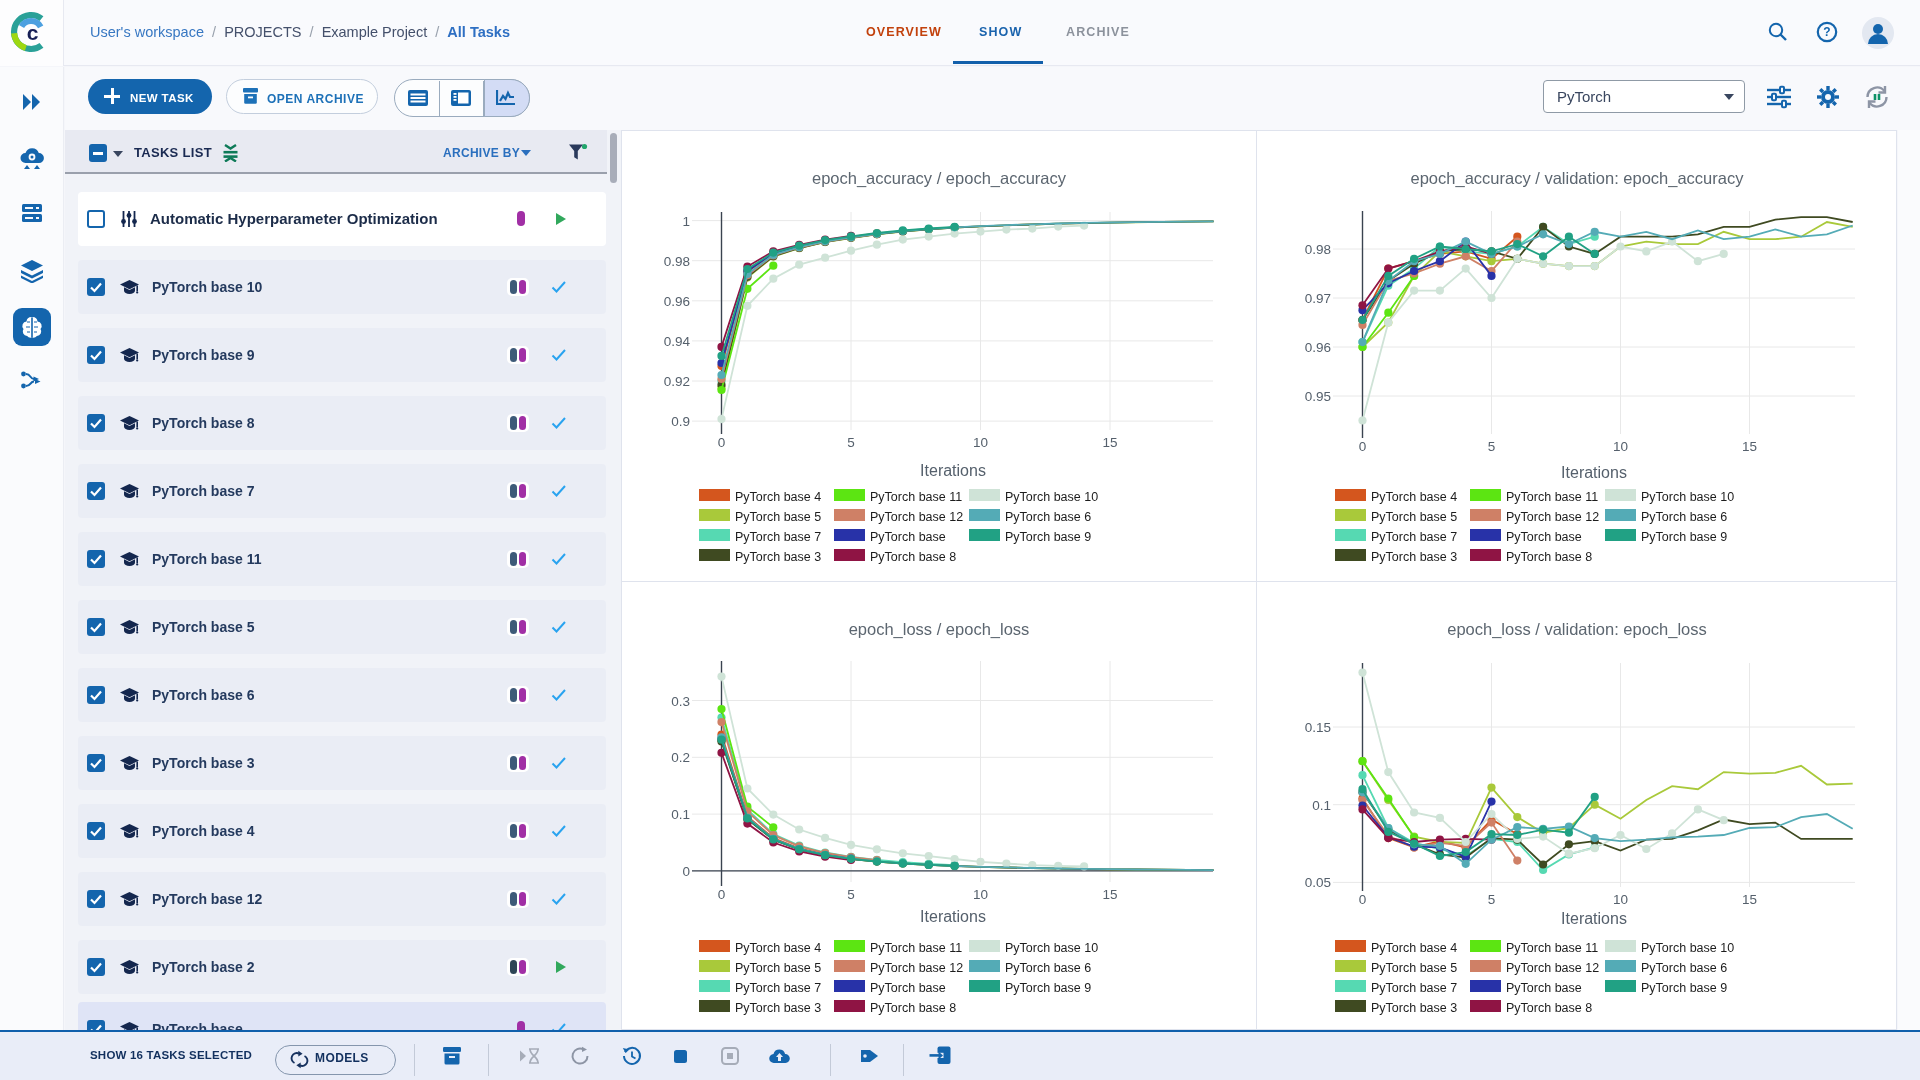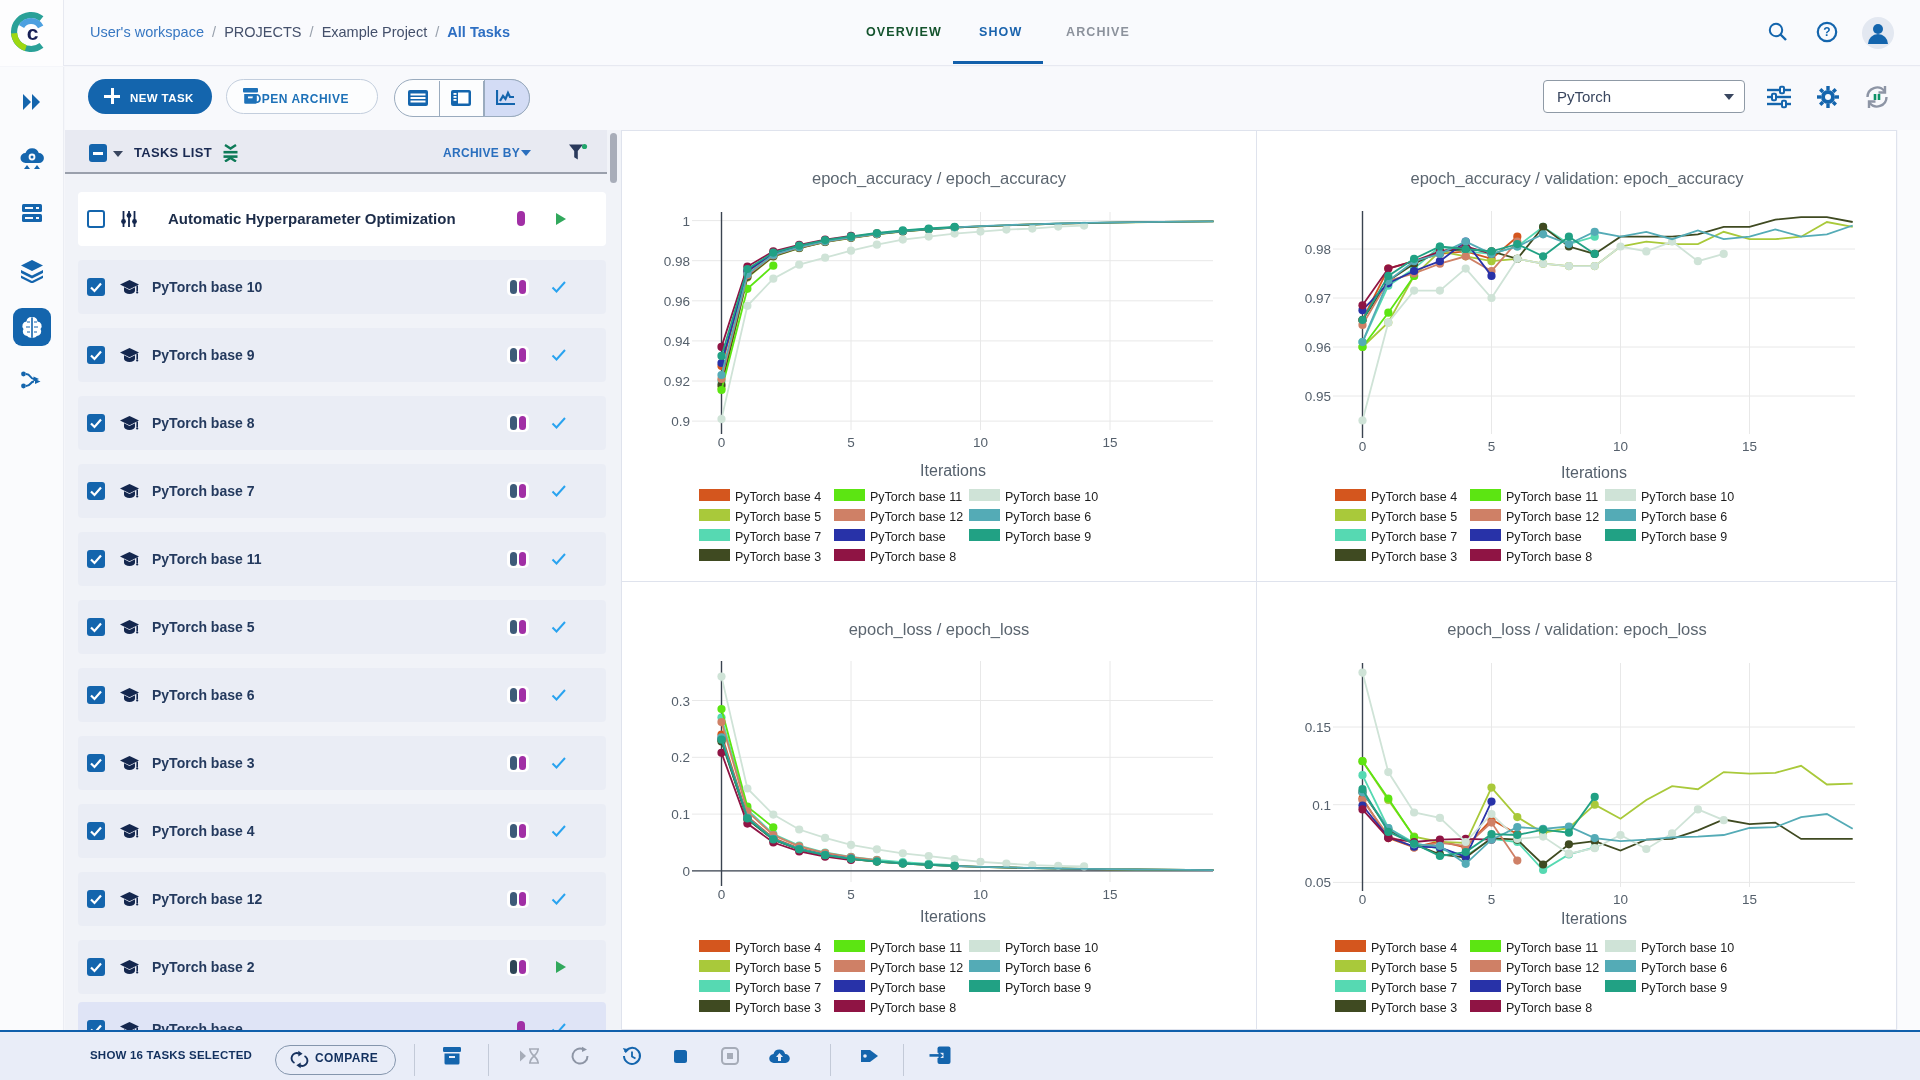--- a/index.html
+++ b/index.html
@@ -9,21 +9,21 @@
 
 <div class="abs" style="left:0;top:0;width:1920px;height:66px;background:#f9fafd;border-bottom:1px solid #e7e9f1"></div>
 <div class="abs" style="left:0;top:0;width:64px;height:66px;background:#fdfdfe;border-right:1px solid #e7e9f1"></div>
 <svg style="position:absolute;left:8px;top:9px" width="46" height="46" viewBox="0 0 46 46">
 <path d="M 33.5 9.6 A 17 17 0 1 0 33.5 36.4" fill="none" stroke="#2aa198" stroke-width="6.2"></path>
 <path d="M 13.5 17.5 A 11 11 0 0 1 32.7 17.8" fill="none" stroke="#4da0e0" stroke-width="6"></path>
 <path d="M 17.8 39.0 A 16.8 16.8 0 0 1 6.2 24.2" fill="none" stroke="#9ed812" stroke-width="6"></path>
 <text x="24.5" y="30.5" text-anchor="middle" font-family="Liberation Sans, sans-serif" font-weight="bold" font-size="21" fill="#171f55">c</text>
 </svg>
 <div class="abs" style="left:90px;top:24px;font-size:14.5px;color:#3777c2">User's workspace&nbsp;&nbsp;<span style="color:#98a0ac">/</span>&nbsp;&nbsp;<span style="color:#44506b">PROJECTS</span>&nbsp;&nbsp;<span style="color:#98a0ac">/</span>&nbsp;&nbsp;<span style="color:#44506b">Example Project</span>&nbsp;&nbsp;<span style="color:#98a0ac">/</span>&nbsp;&nbsp;<span style="color:#2e6fc3;font-weight:bold">All Tasks</span></div>
-<div class="abs" style="left:866px;top:25px;font:700 12.5px 'Liberation Sans',sans-serif;letter-spacing:1.1px;color:#14532d">OVERVIEW</div>
+<div class="abs" style="left:866px;top:25px;font:700 12.5px 'Liberation Sans',sans-serif;letter-spacing:1.1px;color:#c2410c">OVERVIEW</div>
 <div class="abs" style="left:979px;top:25px;font:700 12.5px 'Liberation Sans',sans-serif;letter-spacing:1.1px;color:#1a63ad">SHOW</div>
 <div class="abs" style="left:1066px;top:25px;font:700 12.5px 'Liberation Sans',sans-serif;letter-spacing:1.1px;color:#8c929c">ARCHIVE</div>
 <div class="abs" style="left:953px;top:61px;width:90px;height:2.5px;background:#1360ab"></div>
 <svg style="position:absolute;left:1767px;top:21px" width="22" height="22" viewBox="0 0 22 22">
     <circle cx="9" cy="9" r="6.2" fill="none" stroke="#1465ad" stroke-width="2"></circle>
     <line x1="13.5" y1="13.5" x2="19" y2="19" stroke="#1465ad" stroke-width="2.4"></line>
   </svg>
 <svg style="position:absolute;left:1816px;top:21px" width="22" height="22" viewBox="0 0 22 22">
     <circle cx="11" cy="11" r="9.2" fill="none" stroke="#1465ad" stroke-width="2.2"></circle>
     <text x="11" y="15.4" text-anchor="middle" font-family="Liberation Sans, sans-serif" font-weight="bold" font-size="12" fill="#1465ad">?</text>
@@ -81,21 +81,21 @@
  <div style="position:absolute;left:7px;top:0;width:3px;height:16px;background:#fff"></div>
  <div style="position:absolute;left:0;top:6.5px;width:16px;height:3px;background:#fff"></div>
 </div>
 <div class="abs" style="left:130px;top:91.5px;font:700 11.5px 'Liberation Sans',sans-serif;letter-spacing:0.4px;color:#fff">NEW TASK</div>
 <div class="abs" style="left:226px;top:79px;width:152px;height:35px;background:#fcfdfe;border:1.5px solid #c3cedd;border-radius:17.5px"></div>
 <svg class="abs" style="left:243px;top:88px" width="15" height="16">
     <rect x="0" y="0" width="15" height="4.5" rx="1" fill="#1d71b8"></rect>
     <path d="M1.2 6 H13.8 V14.5 a1.3 1.3 0 0 1 -1.3 1.3 H2.5 A1.3 1.3 0 0 1 1.2 14.5 Z" fill="#1d71b8"></path>
     <rect x="5" y="8.5" width="5" height="1.8" fill="#fcfdfe"></rect>
   </svg>
-<div class="abs" style="left:252px;top:91.5px;font:700 12px 'Liberation Sans',sans-serif;letter-spacing:0.5px;color:#1d71b8">OPEN ARCHIVE</div>
+<div class="abs" style="left:267px;top:91.5px;font:700 12px 'Liberation Sans',sans-serif;letter-spacing:0.5px;color:#1d71b8">OPEN ARCHIVE</div>
 <div class="abs" style="left:394px;top:79px;width:136px;height:38px;background:#fcfdfe;border:1.5px solid #9aabbe;border-radius:19px"></div>
 <div class="abs" style="left:484px;top:79px;width:46px;height:38px;background:#d3dcf5;border:1.5px solid #9aabbe;border-radius:0 19px 19px 0"></div>
 <div class="abs" style="left:438.5px;top:80.5px;width:1.5px;height:35px;background:#9aabbe"></div>
 <div class="abs" style="left:483px;top:80.5px;width:1.5px;height:35px;background:#9aabbe"></div>
 <svg class="abs" style="left:408px;top:90px" width="20" height="16">
     <rect x="0" y="0" width="20" height="16" rx="2" fill="#1465ad"></rect>
     <rect x="2.5" y="3.5" width="15" height="2" fill="#fff"></rect>
     <rect x="2.5" y="7" width="15" height="2" fill="#fff"></rect>
     <rect x="2.5" y="10.5" width="15" height="2" fill="#fff"></rect>
   </svg>
@@ -173,21 +173,21 @@
       <svg style="position:absolute;left:120px;top:210px" width="18" height="18" viewBox="0 0 18 18">
 <g stroke="#14274e" stroke-width="1.8" fill="none">
 <line x1="3.5" y1="1" x2="3.5" y2="17"></line>
           <line x1="9" y1="1" x2="9" y2="17"></line>
           <line x1="14.5" y1="1" x2="14.5" y2="17"></line>
 </g>
 <circle cx="3.5" cy="11.5" r="2.4" fill="#14274e"></circle>
         <circle cx="9" cy="5.5" r="2.4" fill="#14274e"></circle>
         <circle cx="14.5" cy="11.5" r="2.4" fill="#14274e"></circle>
 </svg>
-      <div style="position:absolute;left:168px;top:210px;font:700 15px 'Liberation Sans',sans-serif;color:#1c2c49;line-height:18px">Automatic Hyperparameter Optimization</div>
+      <div style="position:absolute;left:150px;top:210px;font:700 15px 'Liberation Sans',sans-serif;color:#1c2c49;line-height:18px">Automatic Hyperparameter Optimization</div>
       <div style="position:absolute;left:517px;top:211px;width:8px;height:15px;background:#a12fa5;border-radius:4px"></div>
       <div style="position:absolute;left:556px;top:213px;width:0;height:0;border-top:6px solid transparent;border-bottom:6px solid transparent;border-left:10px solid #31a85c"></div>
       <div style="position:absolute;left:78px;top:260px;width:528px;height:54px;background:#eaedf5;border-radius:4px"></div>
       <div style="position:absolute;left:87px;top:278px;width:18px;height:18px;background:#1465ad;border-radius:3px"></div>
 <svg style="position:absolute;left:87px;top:278px" width="18" height="18">
         <path d="M4 9.5 L7.5 13 L14 5.5" stroke="#fff" stroke-width="2.2" fill="none"></path>
       </svg>
       <svg style="position:absolute;left:120px;top:279px" width="19" height="17" viewBox="0 0 19 17">
 <path d="M9.5 1 L19 5.6 L9.5 10.2 L0 5.6 Z" fill="#14274e"></path>
 <path d="M4 8.2 V11.5 A 5.5 3.6 0 0 0 15 11.5 V8.2 L9.5 10.9 Z" fill="#14274e"></path>
@@ -997,21 +997,21 @@
 
 <div class="abs" style="left:0;top:1030px;width:1920px;height:50px;background:#e9edf8;border-top:2px solid #1060ac"></div>
 <div class="abs" style="left:90px;top:1049px;font:700 11.5px 'Liberation Sans',sans-serif;letter-spacing:0.2px;color:#12305e">SHOW 16 TASKS SELECTED</div>
 <div class="abs" style="left:275px;top:1045px;width:121px;height:30px;background:transparent;border:1.5px solid #8596ad;border-radius:15px"></div>
 <svg style="position:absolute;left:290px;top:1050px" width="19" height="19" viewBox="0 0 19 19">
 <path d="M4.5 13 A5.2 5.2 0 0 1 9 3.6" fill="none" stroke="#16315e" stroke-width="1.9"></path>
 <path d="M8.3 0.8 L12.6 3.7 L8.3 6.6 Z" fill="#16315e"></path>
 <path d="M14.5 6 A5.2 5.2 0 0 1 10 15.4" fill="none" stroke="#16315e" stroke-width="1.9"></path>
 <path d="M10.7 12.4 L6.4 15.3 L10.7 18.2 Z" fill="#16315e"></path>
 </svg>
-<div class="abs" style="left:315px;top:1051px;font:700 12px 'Liberation Sans',sans-serif;letter-spacing:0.4px;color:#12305e">COMPARE</div>
+<div class="abs" style="left:315px;top:1051px;font:700 12px 'Liberation Sans',sans-serif;letter-spacing:0.4px;color:#12305e">MODELS</div>
 <div class="abs" style="left:414px;top:1044px;width:1px;height:32px;background:#c3cad8"></div>
 <svg style="position:absolute;left:443px;top:1047px" width="18" height="18" viewBox="0 0 18 18">
     <rect x="0" y="0" width="18" height="5" rx="1.2" fill="#1465ad"></rect>
     <path d="M1.5 6.5 H16.5 V16 a1.5 1.5 0 0 1 -1.5 1.5 H3 A1.5 1.5 0 0 1 1.5 16 Z" fill="#1465ad"></path>
     <rect x="6" y="9" width="6" height="2" fill="#e9edf8"></rect>
   </svg>
 <div class="abs" style="left:488px;top:1044px;width:1px;height:32px;background:#c3cad8"></div>
 <svg style="position:absolute;left:519px;top:1047px" width="22" height="18" viewBox="0 0 22 18">
     <path d="M1 3.5 L7 9 L1 14.5 Z" fill="#a6acb8"></path>
 <g stroke="#a6acb8" stroke-width="1.7" fill="none">

